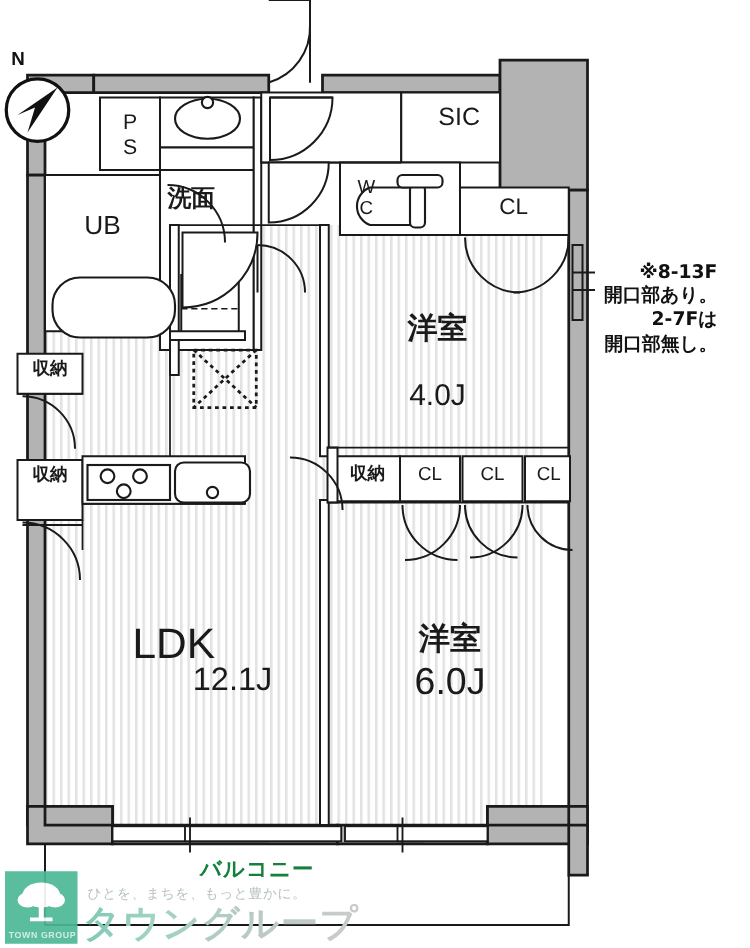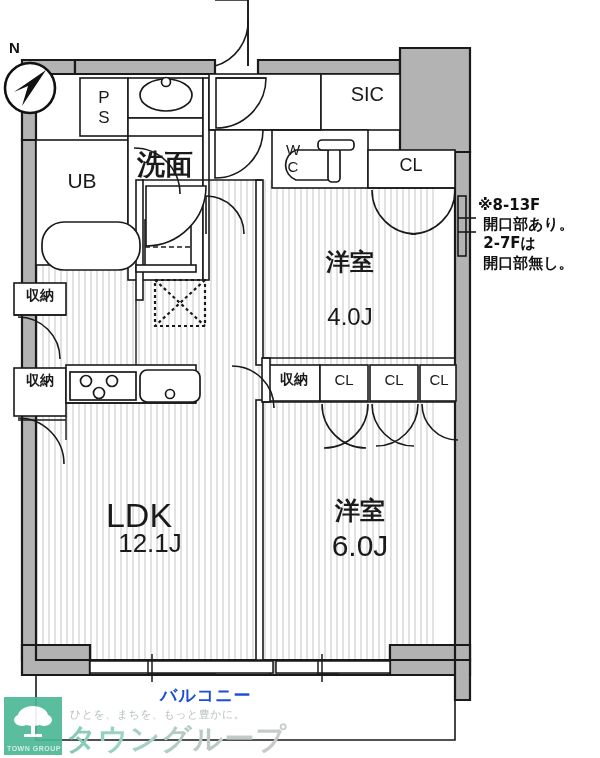--- a/index.html
+++ b/index.html
@@ -90,21 +90,21 @@
     -webkit-background-clip: text;
     background-clip: text;
     color: transparent;
   }
   .balcony-label {
     position: absolute;
     left: 160px; top: 684px;
     font-family: "DejaVu Sans", sans-serif;
     font-weight: 700;
     font-size: 17px;
-    color: #1d4ed8;
+    color: #15803d;
     letter-spacing: 1px;
     white-space: pre;
   }
   .compass-n {
     position: absolute;
     left: 9px; top: 40px;
     font-family: "Liberation Sans", sans-serif;
     font-weight: 700;
     font-size: 15px;
     color: #111;
@@ -314,21 +314,21 @@
       <circle cx="30" cy="88" r="25" fill="#ffffff" stroke="#111" stroke-width="2.6"></circle>
       <polygon points="46,70 22,106 28,86 14,92" fill="#111"></polygon>
     </g>
   </svg>
 
   <div class="compass-n lbl" style="left:9px;top:40px;">N</div>
 
   <div class="lbl lbl-lat" style="left:84px;top:88px;width:40px;font-size:17px;font-weight:400;line-height:1.15;">P
 S</div>
 
-  <div class="lbl lbl-jp" style="left:134px;top:150px;width:62px;font-size:28px;">洗面</div>
+  <div class="lbl lbl-jp" style="left:122px;top:150px;width:62px;font-size:19px;">洗面</div>
 
   <div class="lbl lbl-lat" style="left:48px;top:170px;width:68px;font-size:21px;font-weight:400;">UB</div>
 
   <div class="lbl lbl-lat" style="left:318px;top:84px;width:66px;font-size:20px;font-weight:400;text-align:right;">SIC</div>
 
   <div class="lbl lbl-lat" style="left:280px;top:142px;width:26px;font-size:15px;font-weight:400;line-height:1.12;">W
 C</div>
 
   <div class="lbl lbl-lat" style="left:388px;top:156px;width:46px;font-size:18px;font-weight:400;">CL</div>
 
@@ -339,26 +339,26 @@
   <div class="lbl lbl-jp" style="left:272px;top:372px;width:44px;font-size:14px;">収納</div>
 
   <div class="lbl lbl-lat" style="left:324px;top:372px;width:40px;font-size:15px;font-weight:400;">CL</div>
   <div class="lbl lbl-lat" style="left:374px;top:372px;width:40px;font-size:15px;font-weight:400;">CL</div>
   <div class="lbl lbl-lat" style="left:422px;top:372px;width:34px;font-size:15px;font-weight:400;">CL</div>
 
   <div class="lbl lbl-jp" style="left:300px;top:250px;width:100px;font-size:24px;">洋室</div>
   <div class="lbl lbl-lat" style="left:300px;top:280px;width:100px;font-size:24px;font-weight:400;margin-top:24px;">4.0J</div>
 
   <div class="lbl lbl-lat" style="left:84px;top:498px;width:110px;font-size:34px;font-weight:400;">LDK</div>
-  <div class="lbl lbl-lat" style="left:92px;top:530px;width:116px;font-size:26px;font-weight:400;">12.1J</div>
+  <div class="lbl lbl-lat" style="left:92px;top:530px;width:116px;font-size:26px;font-weight:400;padding-left:36px;">12.1J</div>
 
   <div class="lbl lbl-jp" style="left:305px;top:498px;width:110px;font-size:25px;">洋室</div>
   <div class="lbl lbl-lat" style="left:305px;top:530px;width:110px;font-size:30px;font-weight:400;">6.0J</div>
 
-  <div class="note" style="left:478px;top:196px;">※8-13F
+  <div class="note" style="left:478px;top:208px;text-align:right;">※8-13F
  開口部あり。
  2-7Fは
  開口部無し。</div>
 
   <div class="balcony-label">バルコニー</div>
 
   <div class="brand-mark">
     <svg class="tree" viewBox="0 0 42 36">
       <ellipse cx="21" cy="13" rx="15" ry="10" fill="#ffffff"></ellipse>
       <ellipse cx="10" cy="17" rx="8" ry="6" fill="#ffffff"></ellipse>

